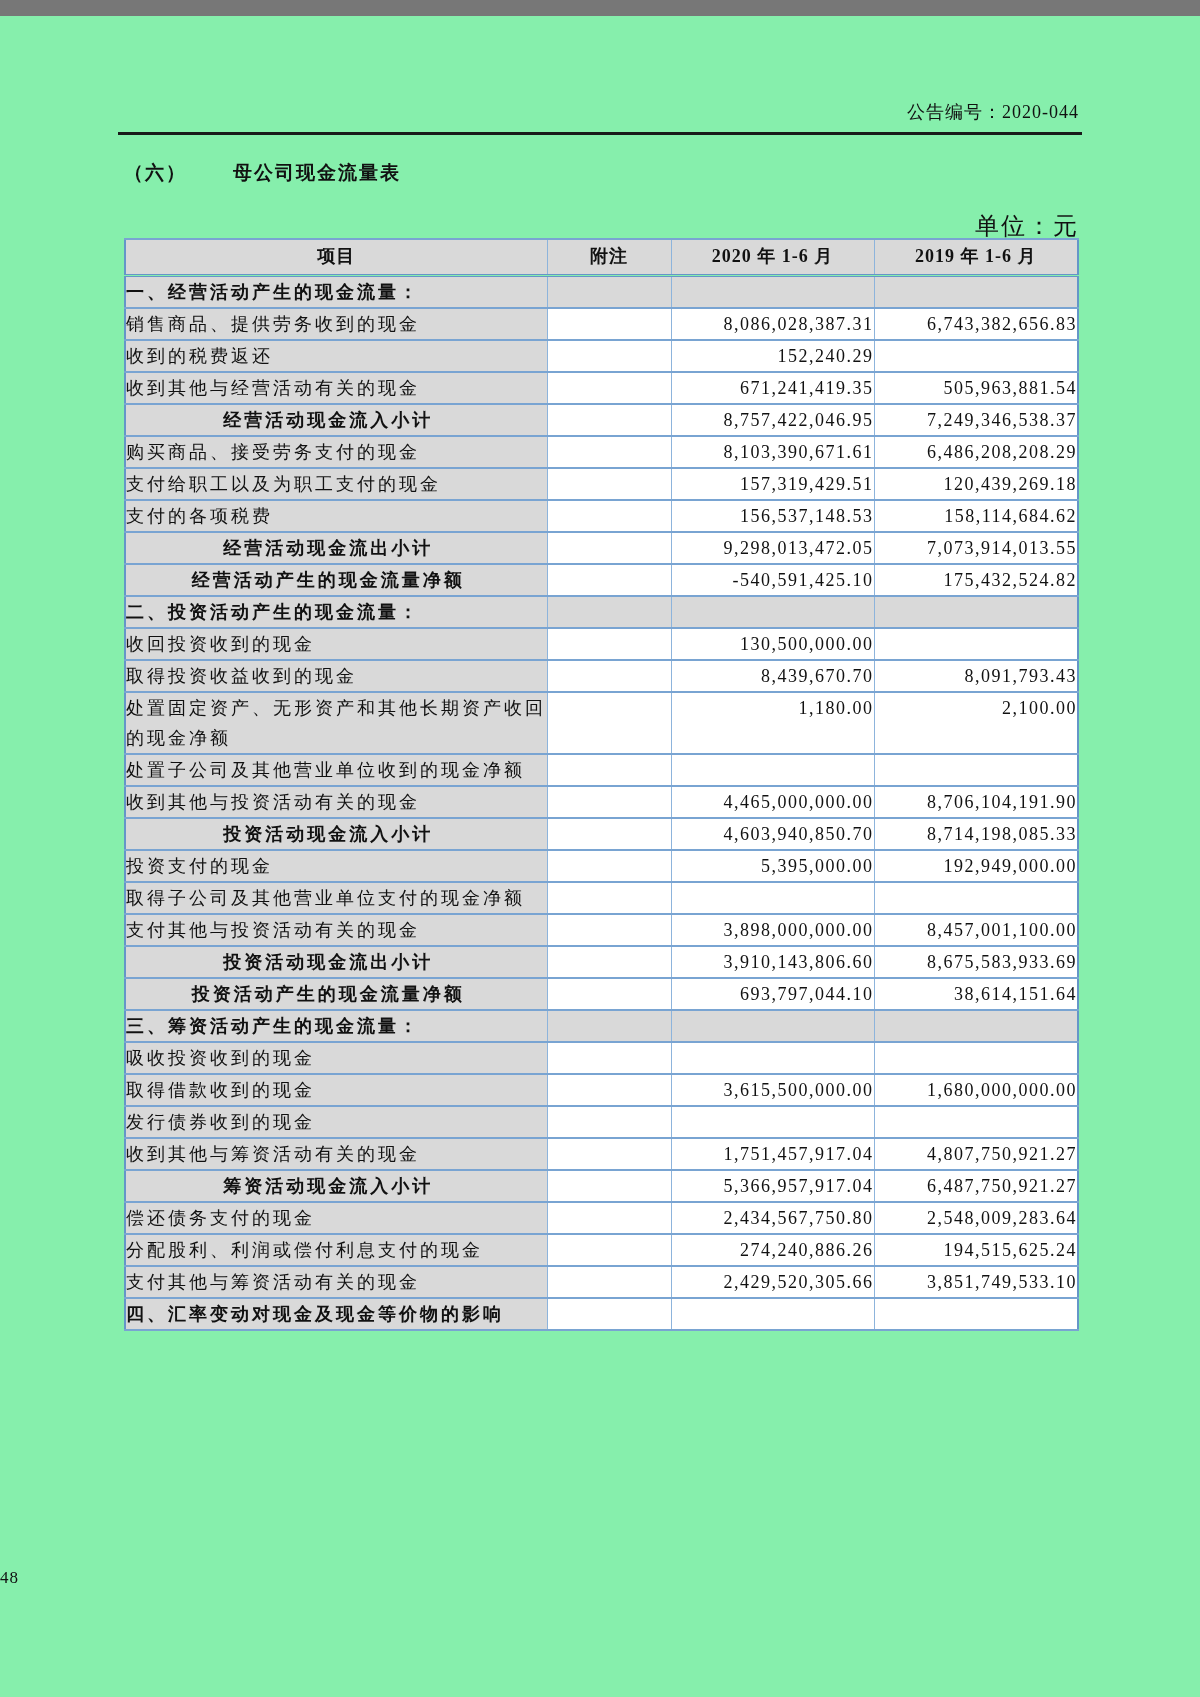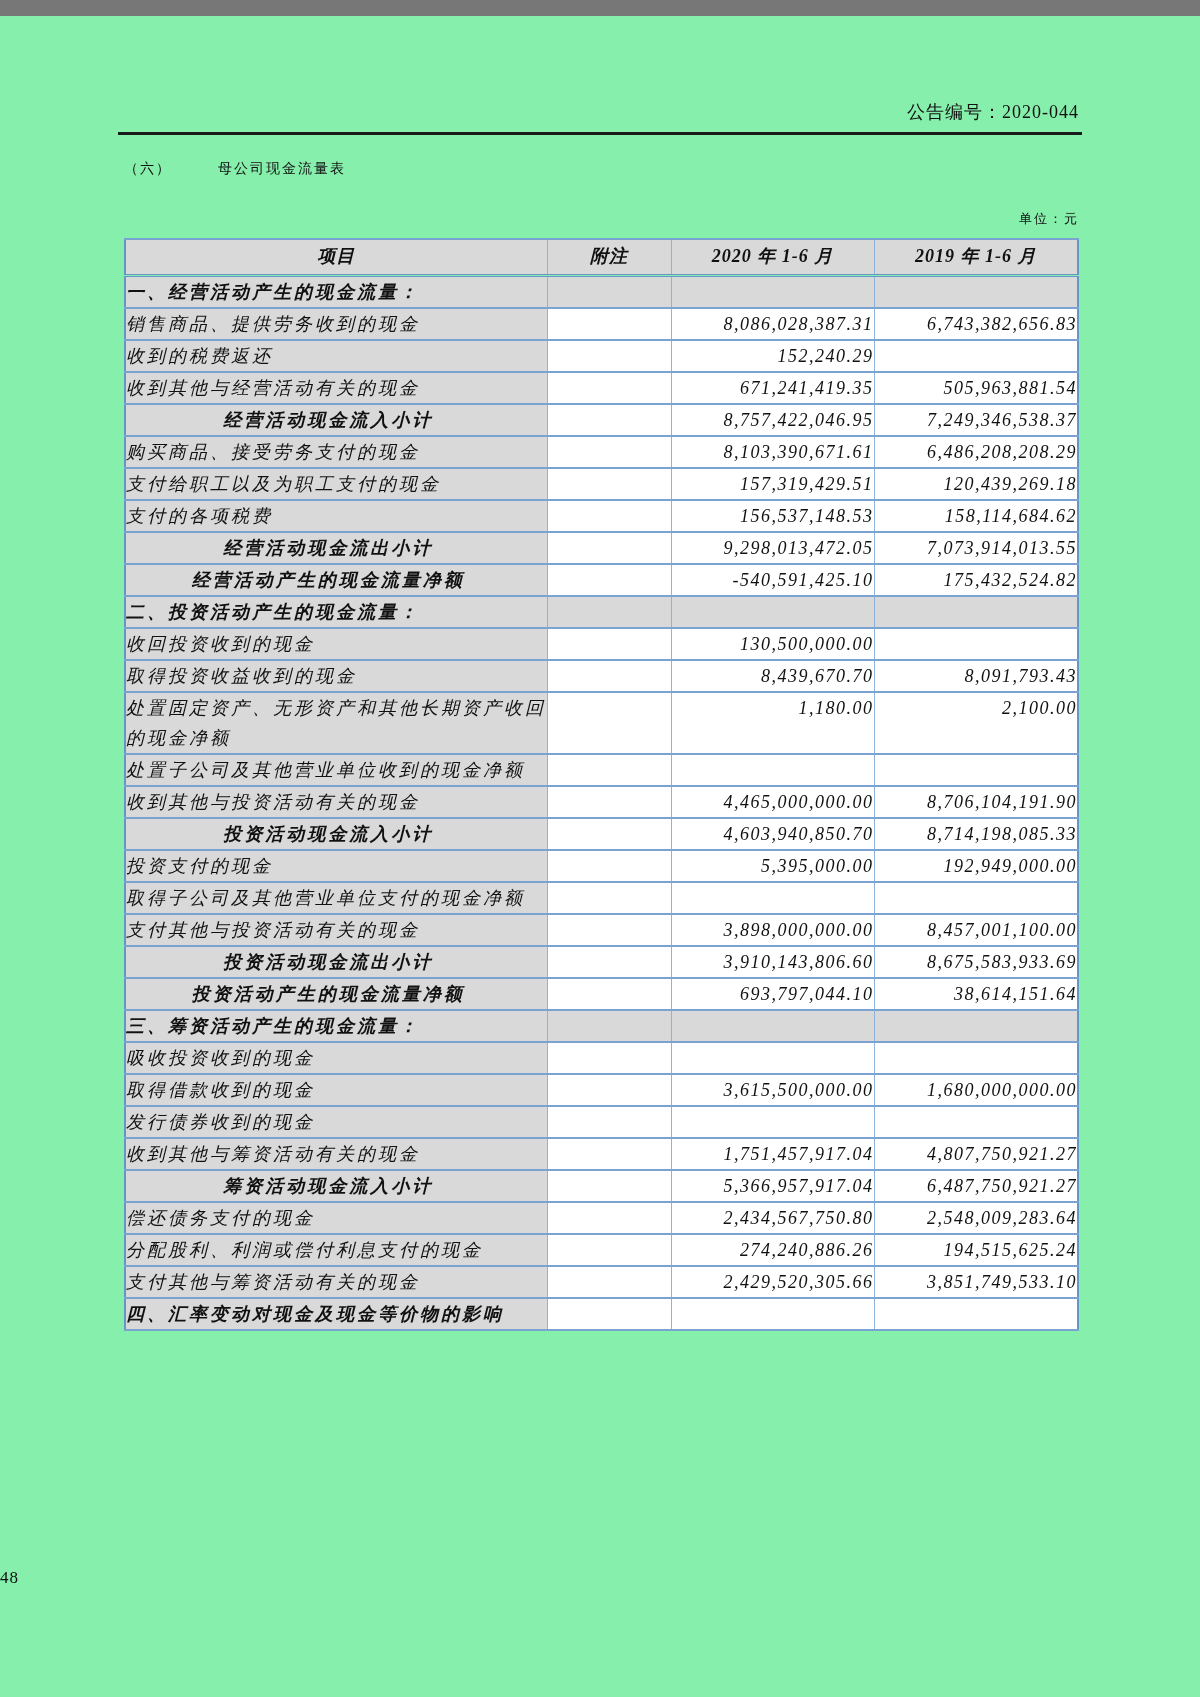--- a/index.html
+++ b/index.html
@@ -15,34 +15,33 @@
   .announcement{
     position:absolute;top:84px;right:121px;
     font-size:18px;letter-spacing:1px;
   }
   .header-rule{
     position:absolute;top:116px;left:118px;
     width:964px;height:3px;background:#1a1a1a;
   }
   .doc-title{
     position:absolute;top:144px;left:124px;
-    font-size:14px;font-weight:400;letter-spacing:2px;
+    font-size:19px;font-weight:700;letter-spacing:2px;
   }
   .doc-title .idx{margin-right:46px;}
   .unit-label{
     position:absolute;top:194px;right:121px;
-    font-size:13px;letter-spacing:2px;font-family:Liberation Mono, monospace;
+    font-size:24px;letter-spacing:2px;font-family:Liberation Mono, monospace;
   }
   table.cashflow{
     position:absolute;top:222px;left:124px;
     width:953px;
     table-layout:fixed;
     border-collapse:collapse;
     border:2px solid #6596c8;
-    font-style:italic;
   }
   table.cashflow th, table.cashflow td{
     border-left:1px solid #8db4dc;
     border-right:1px solid #8db4dc;
     border-top:2px solid #79a4d2;
     border-bottom:2px solid #79a4d2;
     font-size:18px;
     line-height:30px;
     vertical-align:top;
     overflow:hidden;

